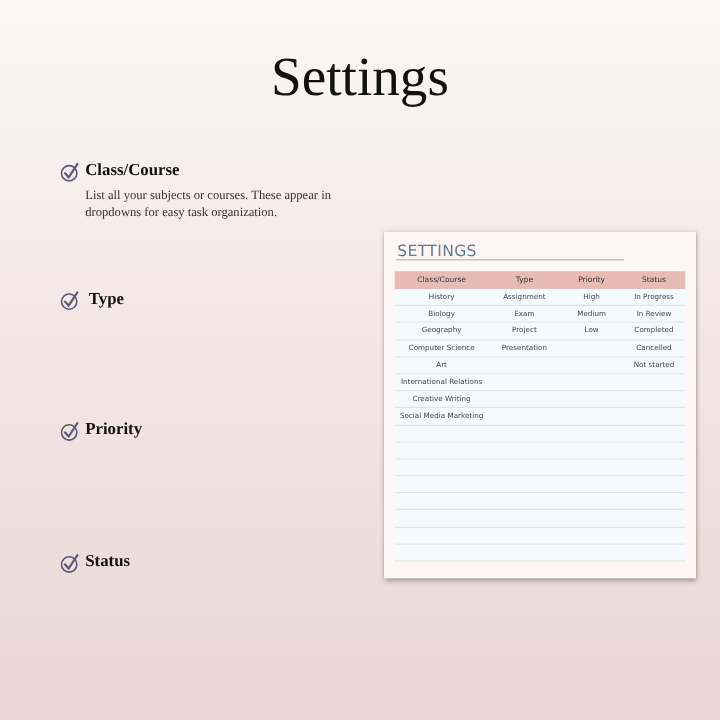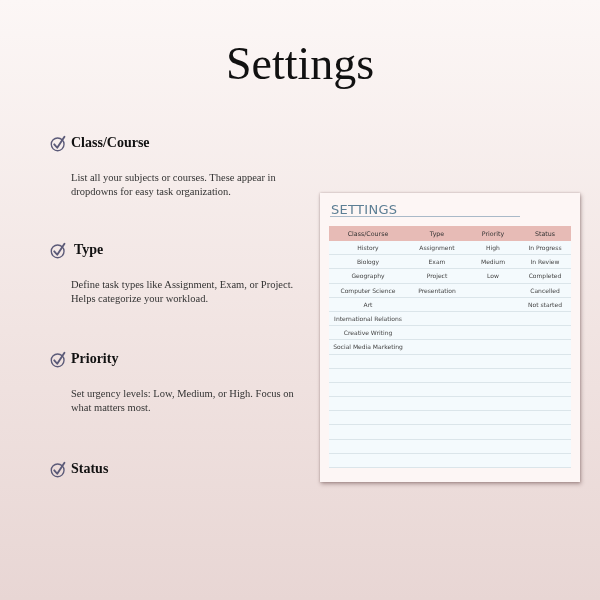--- a/index.html
+++ b/index.html
@@ -11,21 +11,21 @@
   }
   .page-title {
     position: absolute; left: 0; top: 38px; width: 600px;
     text-align: center; font-size: 46px; line-height: 52px; color: #111;
   }
   .feature { position: absolute; left: 50px; width: 250px; }
   .feature-head { display: flex; align-items: center; height: 20px; }
   .check { width: 17px; height: 17px; margin-right: 2px; }
   .feature-title { font-weight: bold; font-size: 14px; color: #111; margin-left: 2px; }
   .feature-desc {
-    margin-left: 21px; margin-top: 18px; font-size: 10.5px; line-height: 13.5px; color: #333;
+    margin-left: 21px; margin-top: 4px; font-size: 10.5px; line-height: 13.5px; color: #333;
   }
 
   .panel {
     position: absolute; left: 320px; top: 193px; width: 260px; height: 289px;
     background: #fdf6f5;
     box-shadow: 1px 2px 4px rgba(90,60,60,0.45), 0 0 2px rgba(90,60,60,0.3);
   }
   .panel-title {
     position: absolute; left: 11px; top: 9px; font-family: "DejaVu Sans", sans-serif;
     font-size: 13px; letter-spacing: 0.3px; color: #5c7e94; font-weight: normal;
@@ -65,32 +65,30 @@
 </div>
 
 <div class="feature" style="top:240px">
   <div class="feature-head">
     <svg class="check" viewBox="0 0 20 20">
       <circle cx="9" cy="11" r="7.5" fill="none" stroke="#5b5a78" stroke-width="1.6"></circle>
       <path d="M5 11 L8.5 15 L17 2" fill="none" stroke="#5b5a78" stroke-width="2.2" stroke-linecap="round" stroke-linejoin="round"></path>
     </svg>
     <span class="feature-title" style="margin-left:5px">Type</span>
   </div>
-  <div class="feature-desc">Define task types like Assignment, Exam, or Project. Helps categorize your workload.</div>
 </div>
 
 <div class="feature" style="top:349px">
   <div class="feature-head">
     <svg class="check" viewBox="0 0 20 20">
       <circle cx="9" cy="11" r="7.5" fill="none" stroke="#5b5a78" stroke-width="1.6"></circle>
       <path d="M5 11 L8.5 15 L17 2" fill="none" stroke="#5b5a78" stroke-width="2.2" stroke-linecap="round" stroke-linejoin="round"></path>
     </svg>
     <span class="feature-title">Priority</span>
   </div>
-  <div class="feature-desc">Set urgency levels: Low, Medium, or High. Focus on what matters most.</div>
 </div>
 
 <div class="feature" style="top:459px">
   <div class="feature-head">
     <svg class="check" viewBox="0 0 20 20">
       <circle cx="9" cy="11" r="7.5" fill="none" stroke="#5b5a78" stroke-width="1.6"></circle>
       <path d="M5 11 L8.5 15 L17 2" fill="none" stroke="#5b5a78" stroke-width="2.2" stroke-linecap="round" stroke-linejoin="round"></path>
     </svg>
     <span class="feature-title">Status</span>
   </div>

